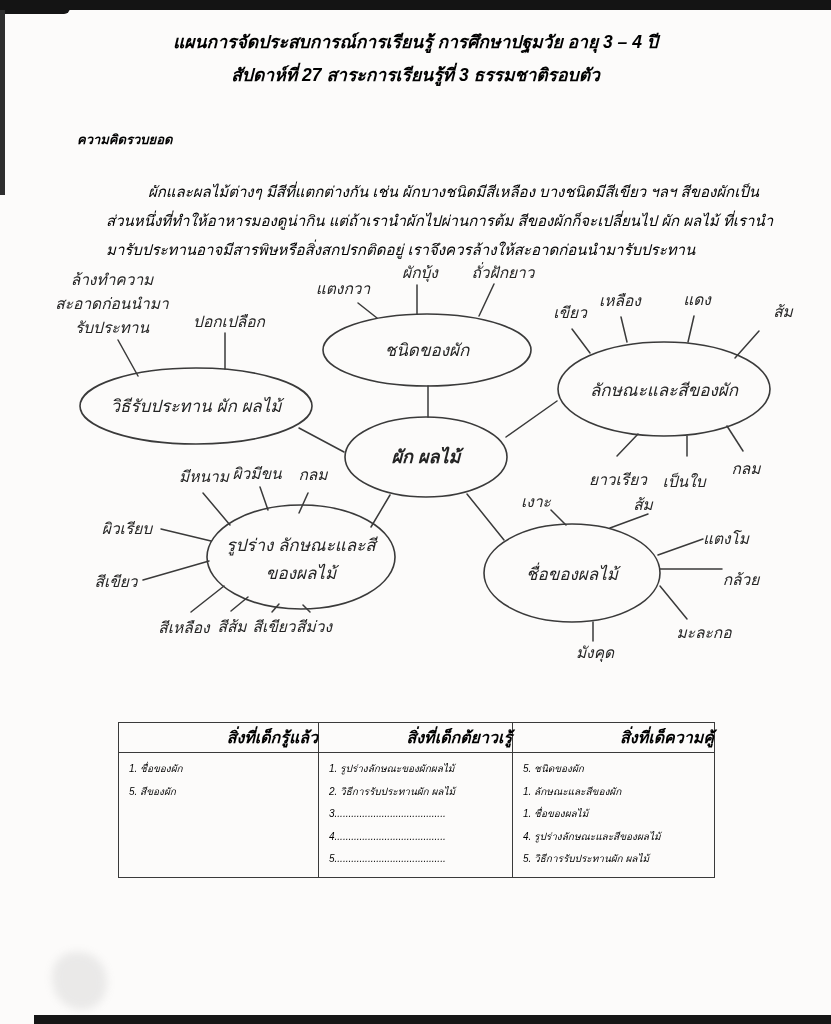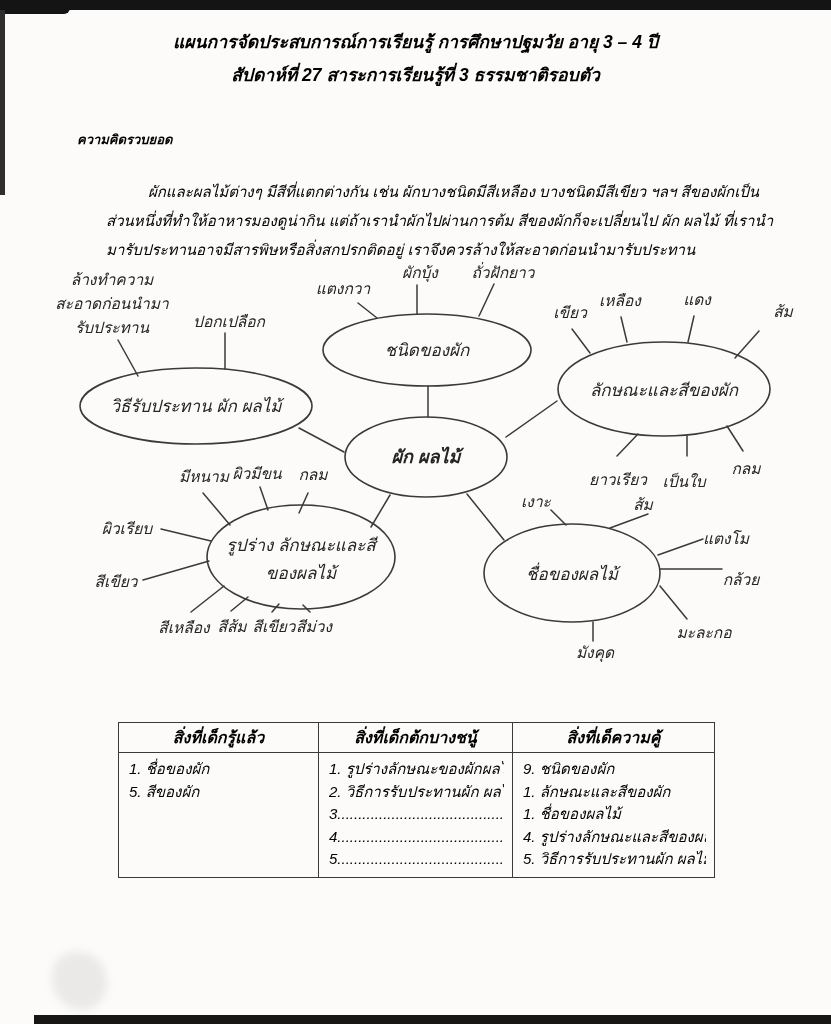--- a/index.html
+++ b/index.html
@@ -24,23 +24,23 @@
     line-height:29px;text-indent:42px;}
   .mindmap{position:absolute;left:0;top:245px;}
   .mindmap ellipse{fill:none;stroke:#3a3a3a;stroke-width:1.6;}
   .mindmap line{stroke:#3a3a3a;stroke-width:1.5;stroke-linecap:round;}
   .mindmap text{fill:#242424;font-size:15.5px;font-family:"Liberation Sans","DejaVu Sans",sans-serif;}
   .mindmap text.node{font-size:17px;text-anchor:middle;}
   .mindmap text.center{font-size:18px;font-weight:bold;text-anchor:middle;}
   .mindmap text.mid{text-anchor:middle;}
   .kwl{position:absolute;left:118px;top:722px;width:596px;border-collapse:collapse;table-layout:fixed;}
   .kwl th{border:1.7px solid #3a3a3a;height:29px;font-size:16px;font-weight:bold;
-    text-align:center;padding:0;}
+    text-align:right;padding:0;}
   .kwl td{border:1.7px solid #3a3a3a;vertical-align:top;padding:5px 8px 6px 10px;
-    font-size:15px;line-height:22.5px;}
+    font-size:10px;line-height:22.5px;}
   .kwl td div{white-space:nowrap;overflow:hidden;}
   .kwl col:nth-child(1){width:200px;}
   .kwl col:nth-child(2){width:194px;}
   .kwl col:nth-child(3){width:202px;}
 </style>
 </head>
 <body>
 
 <div class="page">
   <div class="edge-top"></div>
@@ -144,39 +144,39 @@
 
   <table class="kwl">
     <colgroup>
       <col>
       <col>
       <col>
     </colgroup>
     <thead>
       <tr>
         <th>สิ่งที่เด็กรู้แล้ว</th>
-        <th>สิ่งที่เด็กต้กบางชนู้</th>
+        <th>สิ่งที่เด็กต้ยาวเรู้</th>
         <th>สิ่งที่เด็ความคู้</th>
       </tr>
     </thead>
     <tbody>
       <tr>
         <td>
           <div>1. ชื่อของผัก</div>
           <div>5. สีของผัก</div>
         </td>
         <td>
           <div>1. รูปร่างลักษณะของผักผลไม้</div>
           <div>2. วิธีการรับประทานผัก ผลไม้</div>
           <div>3........................................</div>
           <div>4........................................</div>
           <div>5........................................</div>
         </td>
         <td>
-          <div>9. ชนิดของผัก</div>
+          <div>5. ชนิดของผัก</div>
           <div>1. ลักษณะและสีของผัก</div>
           <div>1. ชื่อของผลไม้</div>
           <div>4. รูปร่างลักษณะและสีของผลไม้</div>
           <div>5. วิธีการรับประทานผัก ผลไม้</div>
         </td>
       </tr>
     </tbody>
   </table>
 </div>
 

